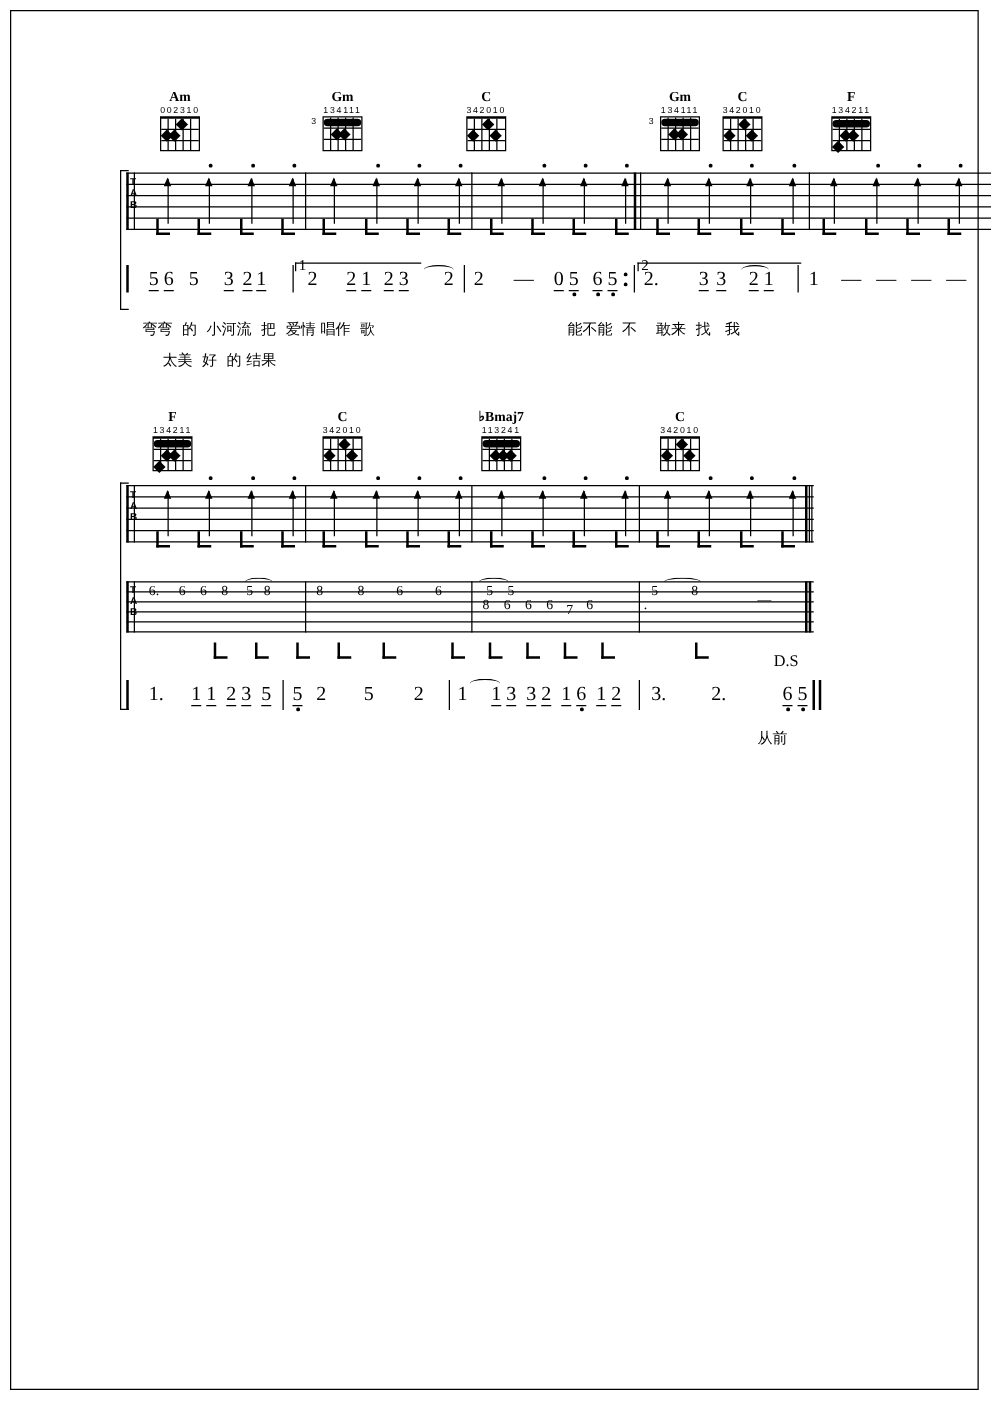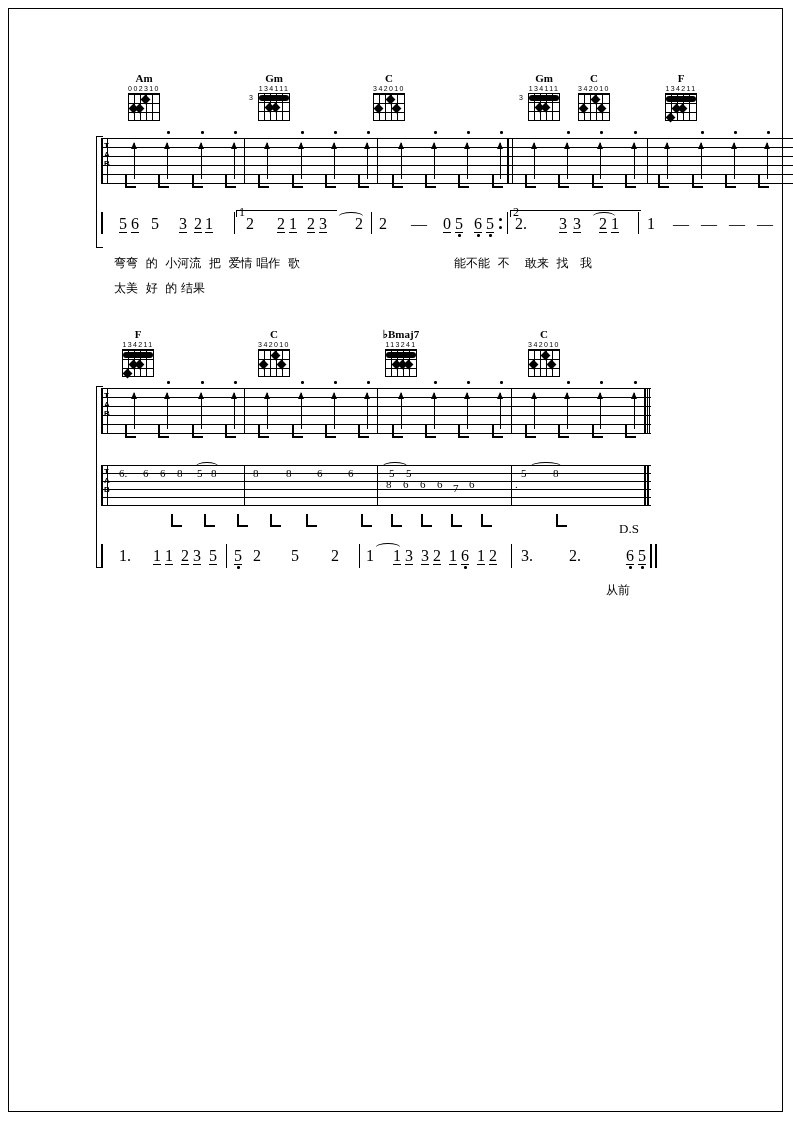--- a/index.html
+++ b/index.html
@@ -432,21 +432,21 @@
       <div style="position:absolute;left:0px;top:4px;width:2px;height:22px;background:#000;"></div>
       <div style="position:absolute;left:703px;top:4px;width:1px;height:22px;background:#000;"></div>
     </div>
 
     <div class="lyric" style="left:68px;top:255px;">
       弯弯&nbsp; 的&nbsp; 小河流&nbsp; 把&nbsp; 爱情 唱作&nbsp; 歌
     </div>
     <div class="lyric" style="left:408px;top:255px;">
       能不能&nbsp; 不&nbsp;&nbsp;&nbsp; 敢来&nbsp; 找&nbsp;&nbsp; 我
     </div>
-    <div class="lyric" style="left:68px;top:280px;">
+    <div class="lyric" style="left:84px;top:280px;">
       太美&nbsp; 好&nbsp; 的 结果
     </div>
   </div>
 
   <div class="system" style="left:0;top:0;width:793px;height:620px;">
 
     <div class="chord" style="left:70px;top:328px;">
       <div class="chord-name">F</div>
       <div class="chord-fingers">134211</div>
       <div class="grid-wrap">

